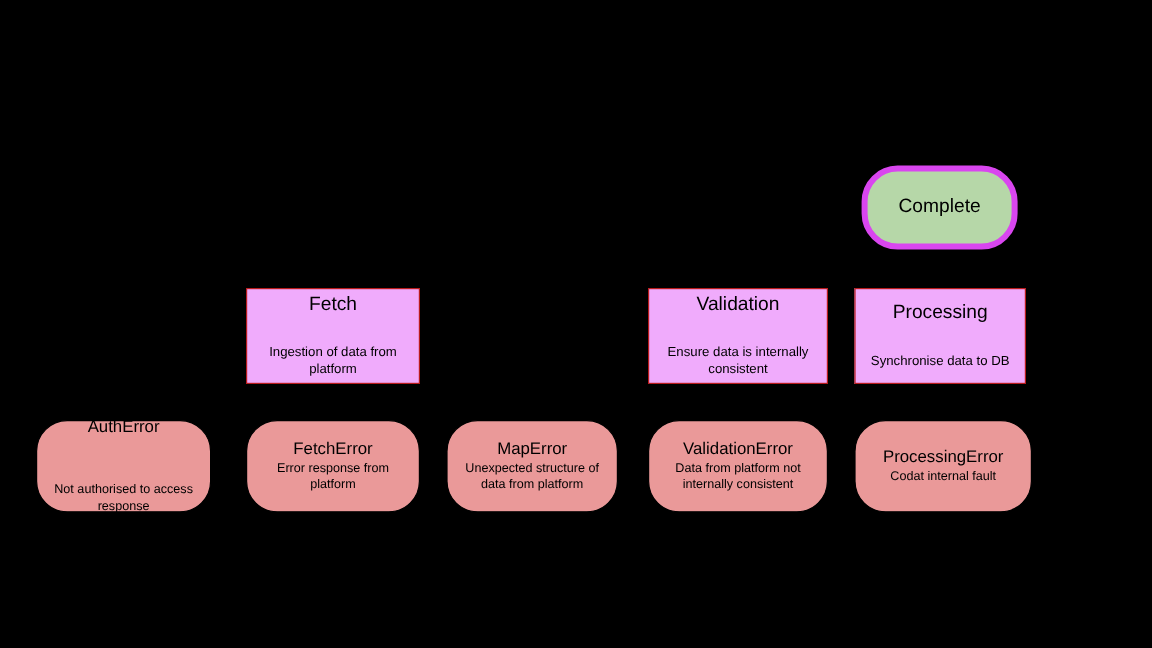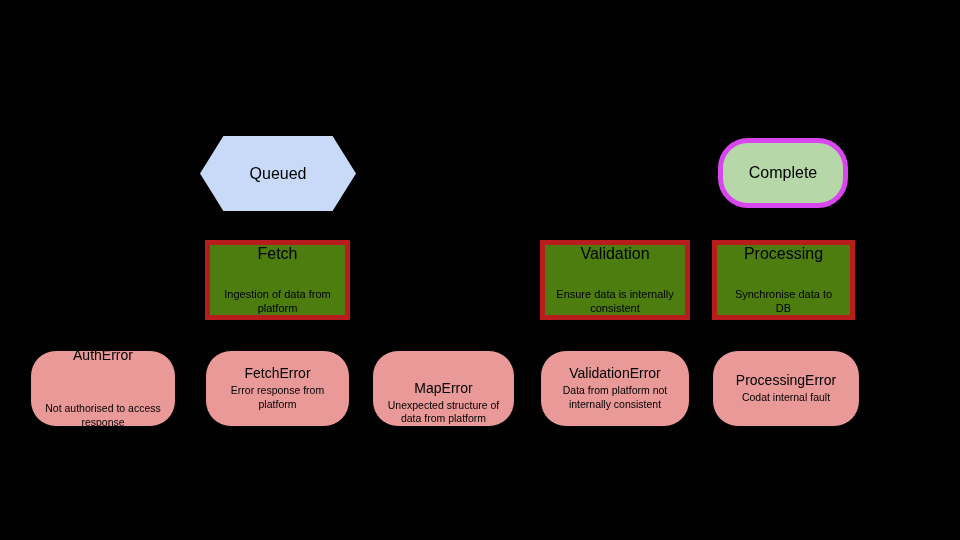--- a/index.html
+++ b/index.html
@@ -33,22 +33,22 @@
   .hex {
     background: #c9daf8;
     clip-path: polygon(15% 0, 85% 0, 100% 50%, 85% 100%, 15% 100%, 0 50%);
   }
   .pill-green {
     background: #b6d7a8;
     border: 5px solid #d946ef;
     border-radius: 30px;
   }
   .stage {
-    background: #4d7c0f;
-    border: 5px solid #b91c1c;
+    background: #f0abfc;
+    border: 1px solid #b91c1c;
     gap: 21px;
   }
   .error {
     background: #ea9999;
     border: 1px solid #000;
     border-radius: 26px;
   }
   .error .title { font-size: 14px; }
   .error .sub { font-size: 10.5px; }
 
@@ -56,32 +56,29 @@
   .pos-queued     { left: 200px; top: 136px; width: 156px; height: 75px; }
   .pos-complete   { left: 718px; top: 138px; width: 130px; height: 70px; }
 
   .pos-fetch      { left: 205px; top: 240px; width: 145px; height: 80px; }
   .pos-map        { left: 372px; top: 240px; width: 143px; height: 80px; }
   .pos-validation { left: 540px; top: 240px; width: 150px; height: 80px; }
   .pos-processing { left: 712px; top: 240px; width: 143px; height: 80px; }
 
   .pos-autherror        { left: 30px;  top: 350px; width: 146px; height: 77px; gap: 36px; }
   .pos-fetcherror       { left: 205px; top: 350px; width: 145px; height: 77px; }
-  .pos-maperror         { left: 372px; top: 350px; width: 143px; height: 77px; justify-content: flex-end; }
+  .pos-maperror         { left: 372px; top: 350px; width: 143px; height: 77px; }
   .pos-validationerror  { left: 540px; top: 350px; width: 150px; height: 77px; }
   .pos-processingerror  { left: 712px; top: 350px; width: 148px; height: 77px; }
 </style>
 </head>
 <body>
 
 <div class="canvas">
 
-  <div class="node hex pos-queued">
-    <span class="title">Queued</span>
-  </div>
 
   <div class="node pill-green pos-complete">
     <span class="title">Complete</span>
   </div>
 
   <div class="node stage pos-fetch">
     <span class="title">Fetch</span>
     <span class="sub">Ingestion of data from platform</span>
   </div>
 

